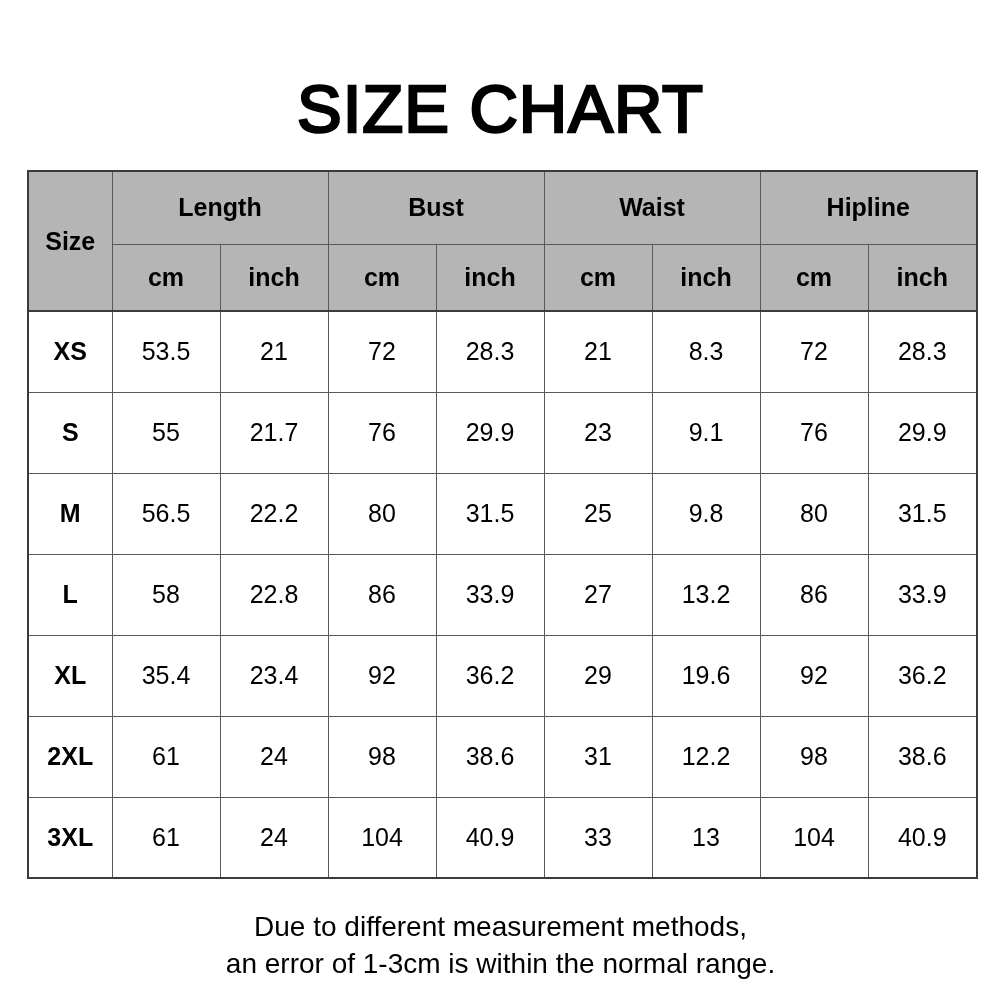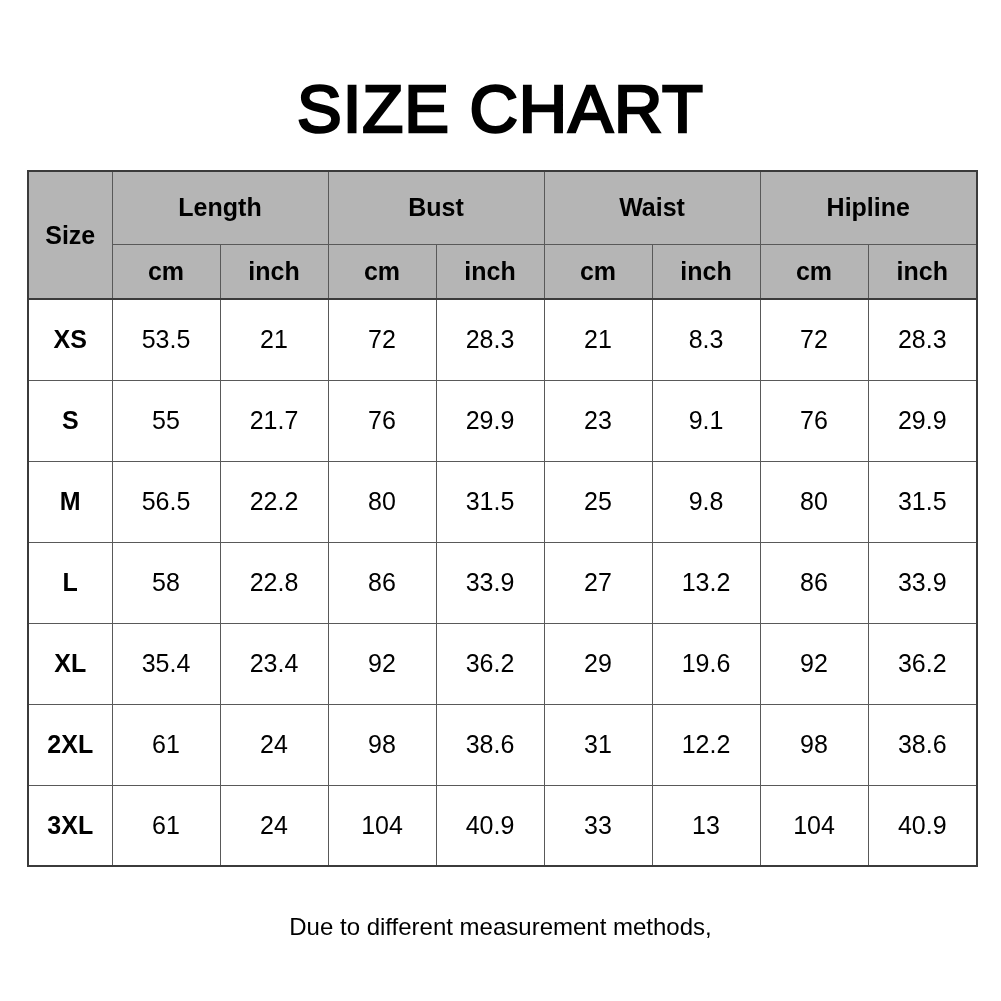--- a/index.html
+++ b/index.html
@@ -39,36 +39,36 @@
     vertical-align: middle;
     font-size: 25px;
     overflow: hidden;
   }
   table.size-chart thead th {
     background: #b5b5b5;
     font-weight: bold;
     margin-top: 26px;
   }
   table.size-chart thead tr.group-row { height: 73px; }
-  table.size-chart thead tr.unit-row  { height: 55px; }
+  table.size-chart thead tr.unit-row  { height: 67px; }
   table.size-chart thead { border-bottom: 2px solid #3b3b3b; }
   table.size-chart tbody tr { height: 81px; }
   table.size-chart tbody th.size-cell {
     background: #ffffff;
     font-weight: bold;
     margin-left: 17px;
   }
   table.size-chart tbody td { font-weight: normal; }
   .note {
     position: absolute;
     top: 908px;
     left: 0;
     width: 100%;
     text-align: center;
-    font-size: 24px;
+    font-size: 28px;
     line-height: 37px;
     font-weight: normal;
   }
 </style>
 </head>
 <body>
 
 <div class="title">SIZE CHART</div>
 
 <table class="size-chart">
@@ -178,13 +178,14 @@
       <td>33</td>
       <td>13</td>
       <td>104</td>
       <td>40.9</td>
     </tr>
   </tbody>
 </table>
 
 <div class="note">
   <div>Due to different measurement methods,</div>
+  <div>an error of 1-3cm is within the normal range.</div>
 </div>
 
 </body></html>

